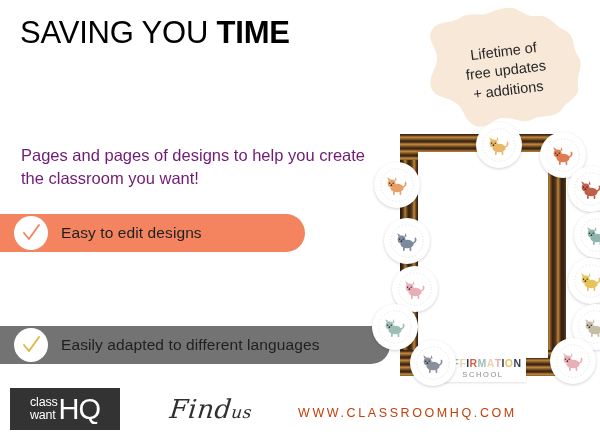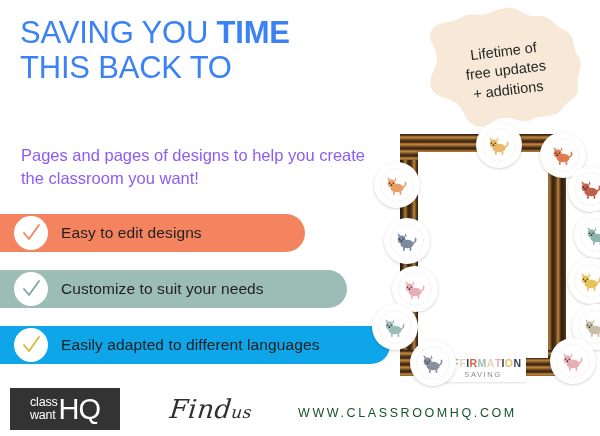--- a/index.html
+++ b/index.html
@@ -7,27 +7,27 @@
     width:600px;height:436px;overflow:hidden;background:#ffffff;
     font-family:"Liberation Sans",sans-serif;
     position:relative;
   }
   .stage{position:absolute;inset:0;width:600px;height:436px;overflow:hidden;}
 
   
   .headline{
     position:absolute;left:20px;top:16px;width:360px;
     font-size:31px;line-height:1.12;letter-spacing:-0.2px;
-    color:#3b82f6;font-weight:400;text-transform:uppercase;
+    color:#000000;font-weight:400;text-transform:uppercase;
   }
   .headline b{font-weight:800;}
 
   .subhead{
     position:absolute;left:21px;top:144px;width:350px;
-    font-size:16.5px;line-height:1.42;color:#8b5cf6;font-weight:400;
+    font-size:16.5px;line-height:1.42;color:#701a75;font-weight:400;
   }
 
   
   .pill{
     position:absolute;left:0;height:38px;border-radius:0 26px 26px 0;
     display:flex;align-items:center;
   }
   .pill .chk{
     width:34px;height:34px;border-radius:50%;background:#ffffff;
     margin-left:14px;flex:0 0 auto;position:relative;
@@ -97,54 +97,46 @@
   .logo .hq{font-size:29px;line-height:.92;font-weight:300;letter-spacing:-1px;margin-left:1px;}
 
   .findus{
     position:absolute;left:170px;top:394px;
     font-family:"DejaVu Serif",serif;font-style:italic;
     font-size:26px;color:#2f2f2f;transform:skewX(-6deg);letter-spacing:.5px;
   }
   .findus .sm{font-size:17px;}
   .siteurl{
     position:absolute;left:298px;top:406px;
-    font-size:12.5px;letter-spacing:2.6px;color:#14532d;
+    font-size:12.5px;letter-spacing:2.6px;color:#c2410c;
   }
 </style>
 </head>
 <body>
 
 <div class="stage">
 
   <div class="headline">
     <span>SAVING YOU </span><b>TIME</b><br>
-    <span>THIS BACK TO</span><br>
+    <br>
   </div>
 
   <div class="subhead">Pages and pages of designs to help you create the classroom you want!</div>
 
   <div class="pill" id="pill0" style="background: rgb(244, 132, 95);">
     <div class="chk">
       <svg width="20" height="20" viewBox="0 0 20 20">
         <path d="M3 10 L8 16 L18 2" fill="none" stroke="#F4845F" stroke-width="1.9" stroke-linecap="round" stroke-linejoin="round"></path>
       </svg>
     </div>
     <div class="ptxt">Easy to edit designs</div>
   </div>
 
-  <div class="pill" id="pill1" style="background: rgb(156, 189, 181);">
-    <div class="chk">
-      <svg width="20" height="20" viewBox="0 0 20 20">
-        <path d="M3 10 L8 16 L18 2" fill="none" stroke="#7FA9A1" stroke-width="1.9" stroke-linecap="round" stroke-linejoin="round"></path>
-      </svg>
-    </div>
-    <div class="ptxt">Customize to suit your needs</div>
-  </div>
-
-  <div class="pill" id="pill2" style="background: #0ea5e9;">
+
+  <div class="pill" id="pill2" style="background: #737373;">
     <div class="chk">
       <svg width="20" height="20" viewBox="0 0 20 20">
         <path d="M3 10 L8 16 L18 2" fill="none" stroke="#DCB93F" stroke-width="1.9" stroke-linecap="round" stroke-linejoin="round"></path>
       </svg>
     </div>
     <div class="ptxt">Easily adapted to different languages</div>
   </div>
 
   <div class="badge">
     <svg viewBox="0 0 172 134">
@@ -163,21 +155,21 @@
       <span>+ additions</span>
     </div>
   </div>
 
   <div class="mock">
     <div class="frameOuter"></div>
     <div class="frameInner"></div>
 
     <div class="label">
       <div class="aff" id="affWord"><span style="color: rgb(232, 121, 78);">A</span><span style="color: rgb(156, 189, 181);">F</span><span style="color: rgb(232, 213, 181);">F</span><span style="color: rgb(47, 62, 87);">I</span><span style="color: rgb(217, 96, 74);">R</span><span style="color: rgb(156, 189, 181);">M</span><span style="color: rgb(232, 213, 181);">A</span><span style="color: rgb(233, 175, 182);">T</span><span style="color: rgb(47, 62, 87);">I</span><span style="color: rgb(232, 195, 92);">O</span><span style="color: rgb(47, 62, 87);">N</span></div>
-      <div class="sta">SAVING</div>
+      <div class="sta">SCHOOL</div>
     </div>
 
     <div id="stickerLayer">
         <div class="sticker" style="left: 104px; top: -4px;">
           <svg width="34" height="34" viewBox="0 0 34 34">
             <circle cx="17" cy="17" r="16.2" fill="none" stroke="#cfcfcf" stroke-width="0.5" stroke-dasharray="1.4 1.8"></circle>
             <ellipse cx="17" cy="20" rx="6.6" ry="4.3" fill="#E8B968"></ellipse>
             <circle cx="11.6" cy="15.4" r="3.9" fill="#E8B968"></circle>
             <path d="M8.6 12.6 L7.2 9.2 L10.6 11.2 Z" fill="#E8B968"></path>
             <path d="M14.4 12.4 L15.6 9.1 L16.6 12.8 Z" fill="#E8B968"></path>

